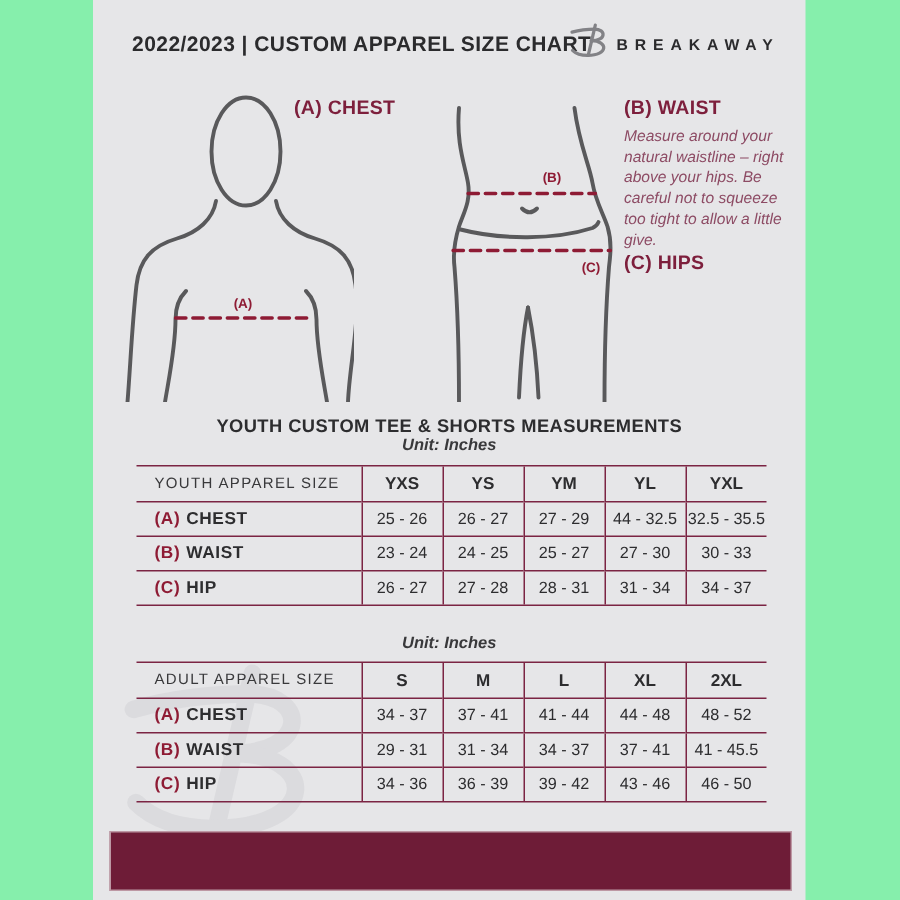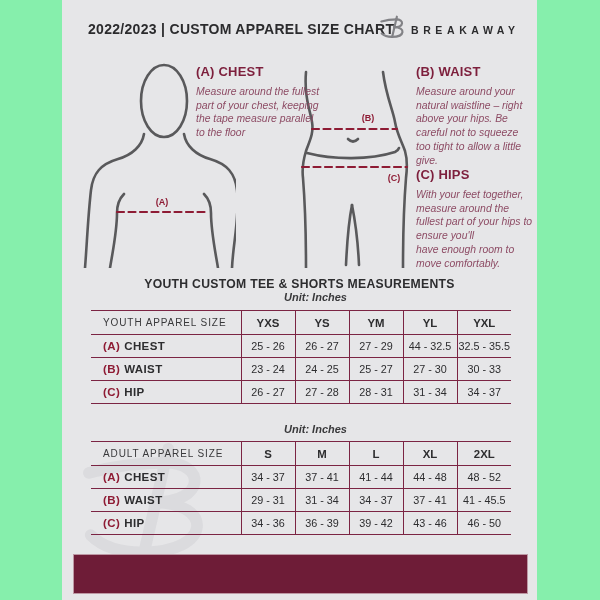--- a/index.html
+++ b/index.html
@@ -25,21 +25,21 @@
   
   .fig{position:absolute;}
   .fig-torso{left:14px;top:58px;}
   .fig-lower{left:220px;top:58px;}
   .fig path,.fig ellipse{fill:none;stroke:#59595b;stroke-width:2.6;stroke-linecap:round;}
   .fig .dash{stroke:#8e1b34;stroke-width:2.2;stroke-dasharray:7 4.5;}
   .fig text{fill:#8e1b34;font-size:9px;font-weight:800;font-family:"Liberation Sans",sans-serif;}
 
   
   .sec-title{position:absolute;left:0;width:475px;text-align:center;font-size:12.2px;font-weight:800;letter-spacing:.3px;color:#2d2d2f;}
-  .sec-unit{position:absolute;left:0;width:475px;text-align:center;font-size:11px;font-style:italic;font-weight:600;color:#39393b;margin-left:16px;}
+  .sec-unit{position:absolute;left:0;width:475px;text-align:center;font-size:11px;font-style:italic;font-weight:600;color:#39393b;}
   .yt-title{top:277px;} .yt-unit{top:291px;}
   .ad-title{top:409px;} .ad-unit{top:423px;}
 
   
   table.size{position:absolute;left:29px;border-collapse:collapse;table-layout:fixed;width:420px;z-index:2;}
   .tbl-youth{top:310px;} .tbl-adult{top:441px;}
   table.size col.c0{width:150px;} table.size col.cv{width:54px;}
   table.size td{border-top:1.5px solid #7b2443;height:22px;padding:0;color:#2d2d2f;background:transparent;}
   table.size tr:first-child td{height:23px;}
   table.size tr:last-child td{border-bottom:1.5px solid #7b2443;}
@@ -98,26 +98,23 @@
       <path d="M 25 95 C 52 102 88 102 113 94 C 115 93 116.5 91.5 117 90"></path>
       <path d="M 70 147 C 67 162 65 185 64 207"></path>
       <path d="M 70 147 C 73 162 76 185 77 207"></path>
       <path class="dash" d="M 30 71 L 115 71"></path>
       <path class="dash" d="M 20 109 L 125 109"></path>
       <text x="86" y="63" text-anchor="middle">(B)</text>
       <text x="112" y="123" text-anchor="middle">(C)</text>
     </svg>
 
     <div class="guide-h gh-chest">(A) CHEST</div>
-    <div class="guide-p gp-chest">Measure around the fullest part of your chest, keeping the tape measure parallel to the floor</div>
     <div class="guide-h gh-waist">(B) WAIST</div>
     <div class="guide-p gp-waist">Measure around your natural waistline – right above your hips. Be careful not to squeeze too tight to allow a little give.</div>
     <div class="guide-h gh-hips">(C) HIPS</div>
-    <div class="guide-p gp-hips">With your feet together, measure around the fullest part of your hips to ensure you'll
-have enough room to move comfortably.</div>
 
     <div class="sec-title yt-title">YOUTH CUSTOM TEE &amp; SHORTS MEASUREMENTS</div>
     <div class="sec-unit yt-unit">Unit: Inches</div>
     <table class="size tbl-youth">
       <colgroup>
           <col class="c0">
           <col class="cv">
           <col class="cv">
           <col class="cv">
           <col class="cv">

